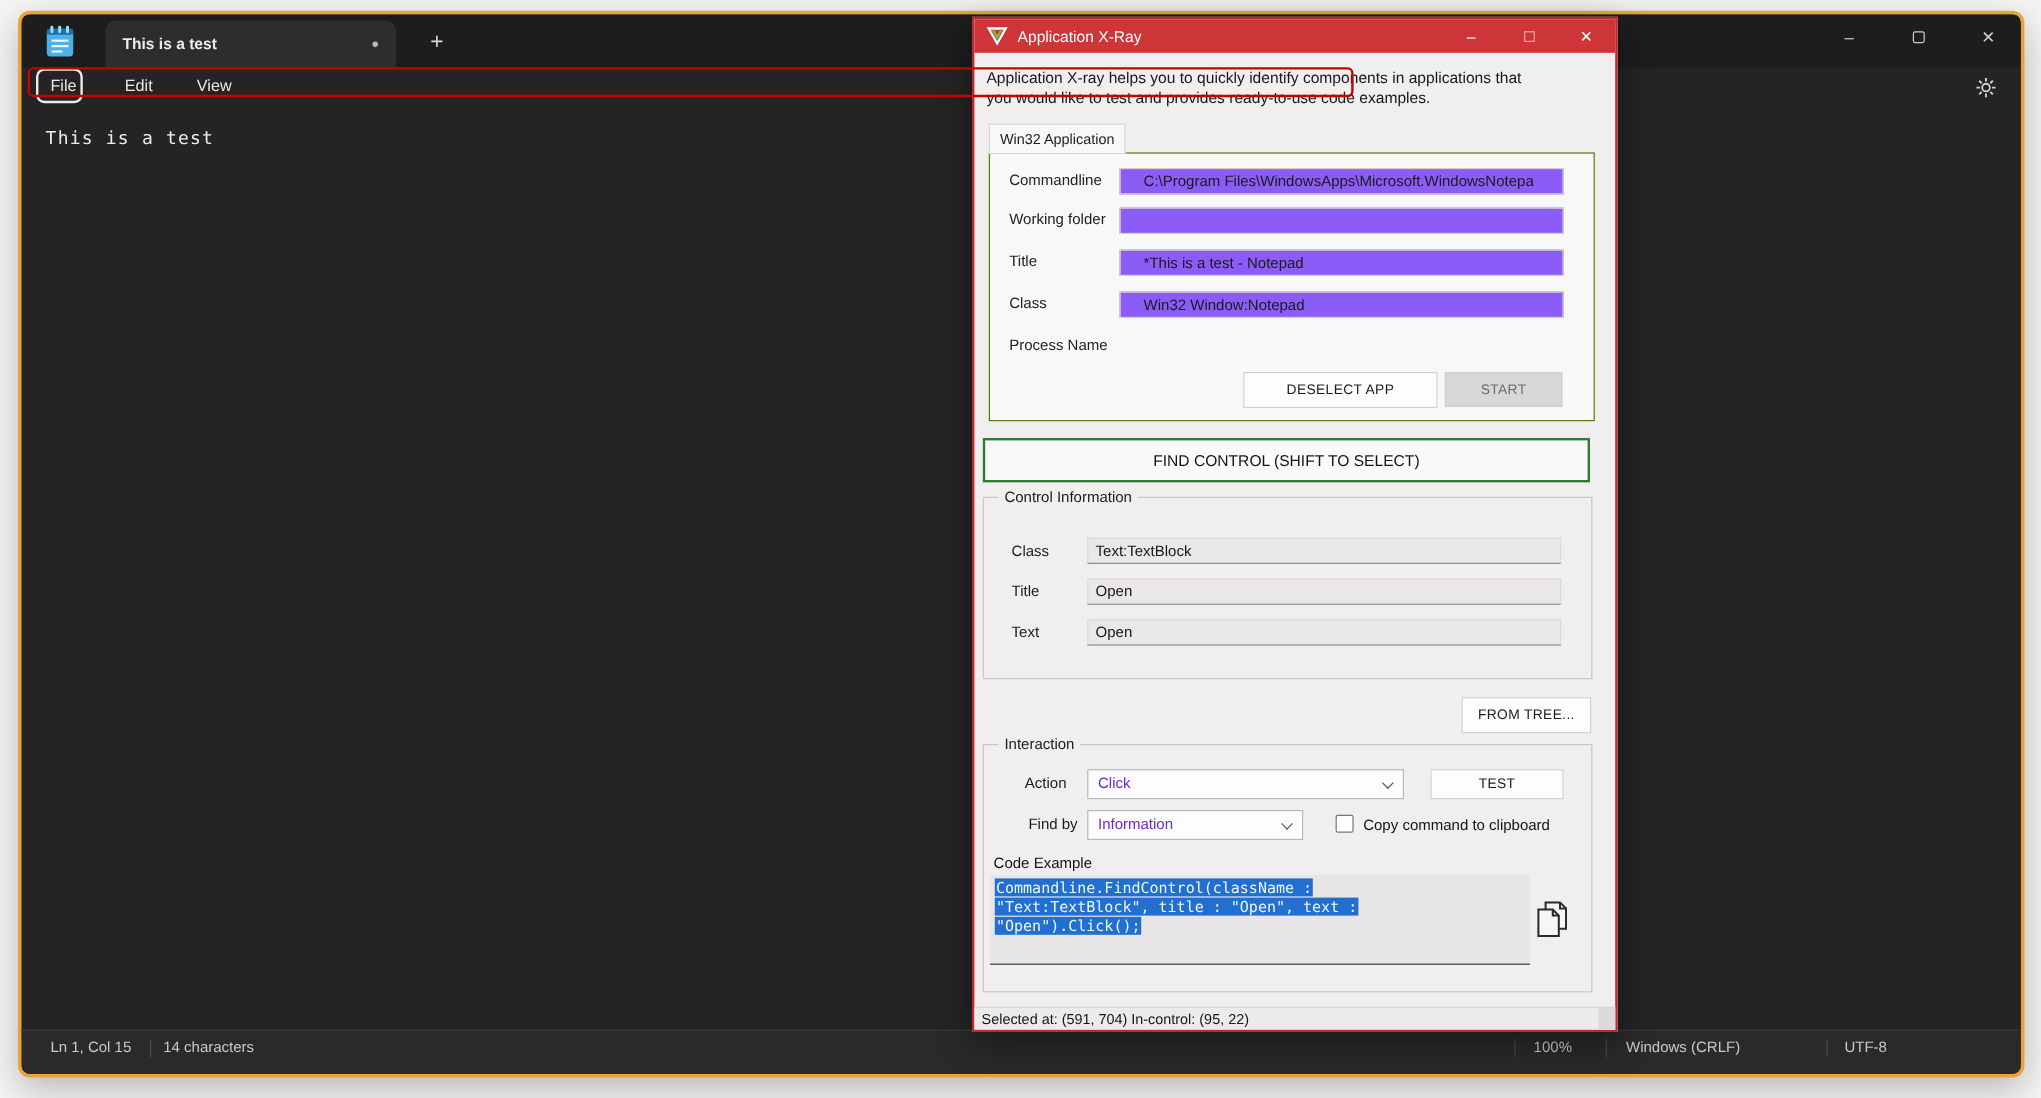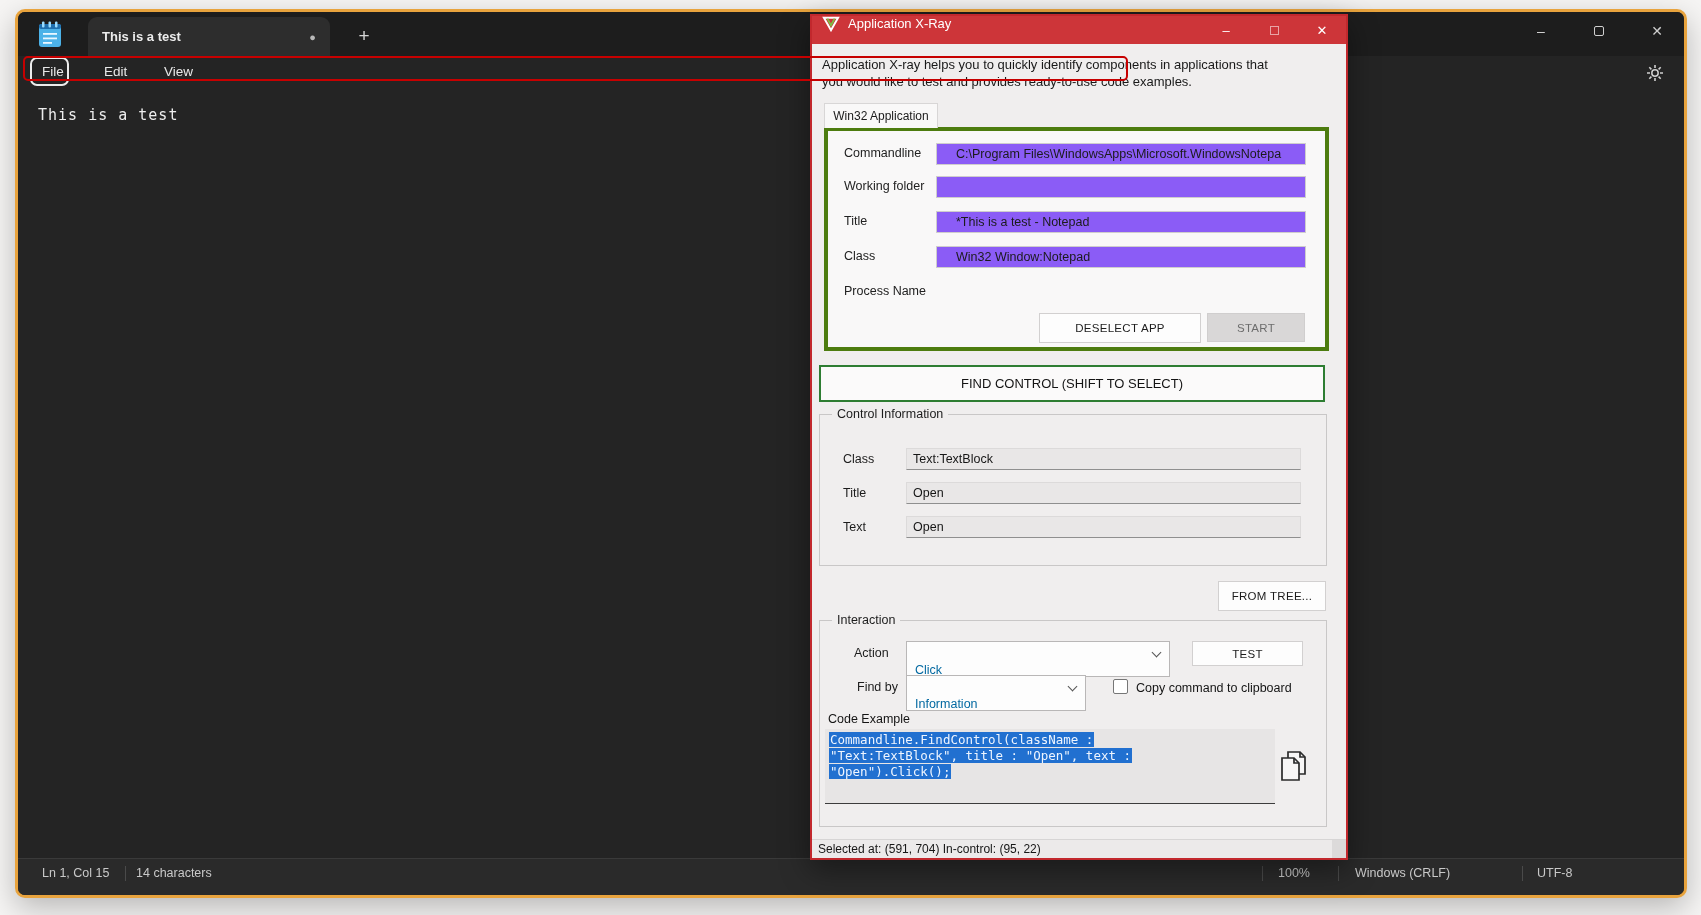--- a/index.html
+++ b/index.html
@@ -38,51 +38,51 @@
   .np-statusbar span { position:absolute; top:7px; }
   .np-sdiv { position:absolute; top:7px; width:1px; height:15px; background:#4a4a4a; }
 
   
   #xray {
     position:absolute; left:810px; top:14px; width:538px; height:846px;
     background:#f0eeee; border:2px solid #c2282d; z-index:5;
     box-shadow:0 10px 28px rgba(0,0,0,.4); font-size:13px; color:#1b1b1b;
   }
   .xr-titlebar { position:absolute; left:0; top:0; right:0; height:28px; background:#cd3539;
-    display:flex; }
+    display:flex; align-items:center; }
   .xr-logo { margin-left:10px; width:18px; height:16px; }
   .xr-title { margin-left:8px; color:#fff; font-size:13px; }
   .xr-controls { margin-left:auto; display:flex; }
   .xr-controls .wbtn { width:48px; height:28px; display:flex; align-items:center; justify-content:center;
     color:#fff; font-size:13px; }
   .xr-max-glyph { width:9px; height:9px; border:1.3px solid rgba(255,255,255,.55); }
   .xr-desc { position:absolute; left:10px; top:40px; width:510px; font-size:13px; line-height:17px; color:#191919; }
   .xr-tab { position:absolute; left:12px; top:87px; width:114px; height:25px; background:#f9f8f8;
     border:1px solid #d8d6d6; border-bottom:none; z-index:2;
     display:flex; align-items:center; justify-content:center; font-size:12px; }
   .xr-panel { position:absolute; left:12px; top:111px; width:505px; height:224px;
-    background:#f9f8f8; border:4px solid #4d7c0f; }
+    background:#f9f8f8; border:1px solid #4d7c0f; }
   .xr-row { position:absolute; left:0; width:100%; height:22px; }
   .xr-row .lab { position:absolute; left:16px; top:3px; font-size:12.5px; color:#222; }
   .xr-field { position:absolute; left:108px; top:0; width:370px; height:22px; background:#8b5cf6;
     border:1px solid #cfcdcd; font-size:12.5px; color:#1b1b1b; line-height:20px; padding:0 19px;
     white-space:nowrap; overflow:hidden; }
   .xr-btn { position:absolute; background:#fdfdfd; border:1px solid #d2d0d0; color:#1c1c1c;
     font-size:11.5px; display:flex; align-items:center; justify-content:center; letter-spacing:.3px; }
   .xr-btn.disabled { background:#d9d7d7; color:#6d6d6d; border-color:#d0cece; }
   .xr-findcontrol { position:absolute; left:7px; top:349px; width:506px; height:37px;
     background:#fbfafa; border:2px solid #2e7d32; display:flex; align-items:center; justify-content:center;
     font-size:13px; color:#141414; }
   .xr-group { position:absolute; border:1px solid #c9c7c7; }
   .xr-group .gtitle { position:absolute; left:12px; top:-8px; background:#f0eeee; padding:0 5px; font-size:12.5px; color:#1c1c1c; }
   .xr-ro-field { position:absolute; left:86px; width:395px; height:22px; background:#e9e7e7;
     border:1px solid #dcdada; border-bottom:1px solid #8f8f8f; font-size:12.5px; line-height:20px; padding:0 6px; color:#161616; }
   .xr-glab { position:absolute; font-size:12.5px; color:#1c1c1c; }
   .xr-combo { position:absolute; height:25px; background:#fdfdfd; border:1px solid #b9b7b7;
-    font-size:12.5px; line-height:23px; padding:17px 8px; color:#0369a1; }
+    font-size:12.5px; line-height:23px; padding:0 8px; color:#6d28d9; }
   .xr-combo .chev { position:absolute; right:9px; top:7px; width:7px; height:7px;
     border-right:1.4px solid #555; border-bottom:1.4px solid #555; transform:rotate(45deg); }
   .xr-checkbox { position:absolute; width:15px; height:15px; background:#fff; border:1px solid #767676; border-radius:2px; }
   .xr-cblabel { position:absolute; font-size:12.5px; color:#141414; }
   .xr-codelabel { position:absolute; font-size:12.5px; color:#141414; }
   .xr-codearea { position:absolute; background:#e7e5e5; border-bottom:1px solid #3c3c3c; padding:3px 4px;
     font-family:"DejaVu Sans Mono", monospace; font-size:12.5px; line-height:16px; }
   .xr-codearea .sel { background:#2170d0; color:#eef5ff; padding:0 1px; }
   .xr-statusbar { position:absolute; left:0; bottom:0; right:0; height:19px; background:#eceaea;
     border-top:1px solid #d7d5d5; font-size:12px; color:#161616; }

